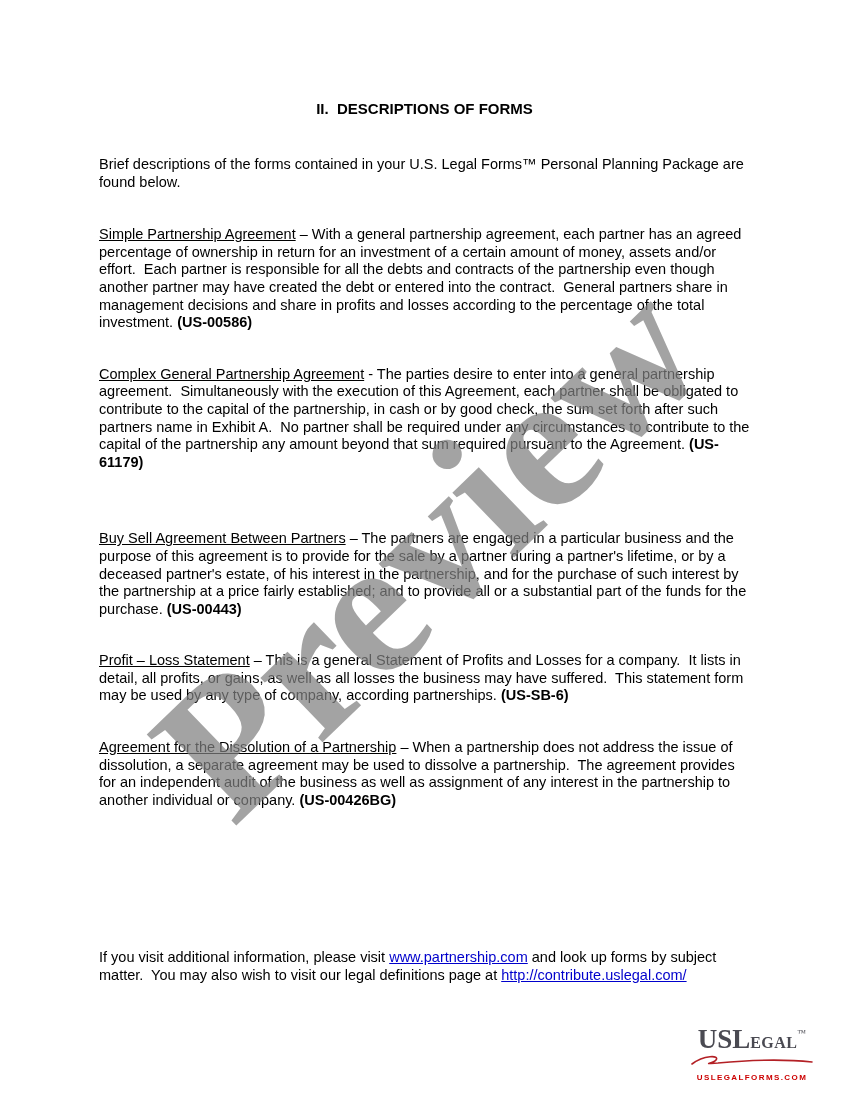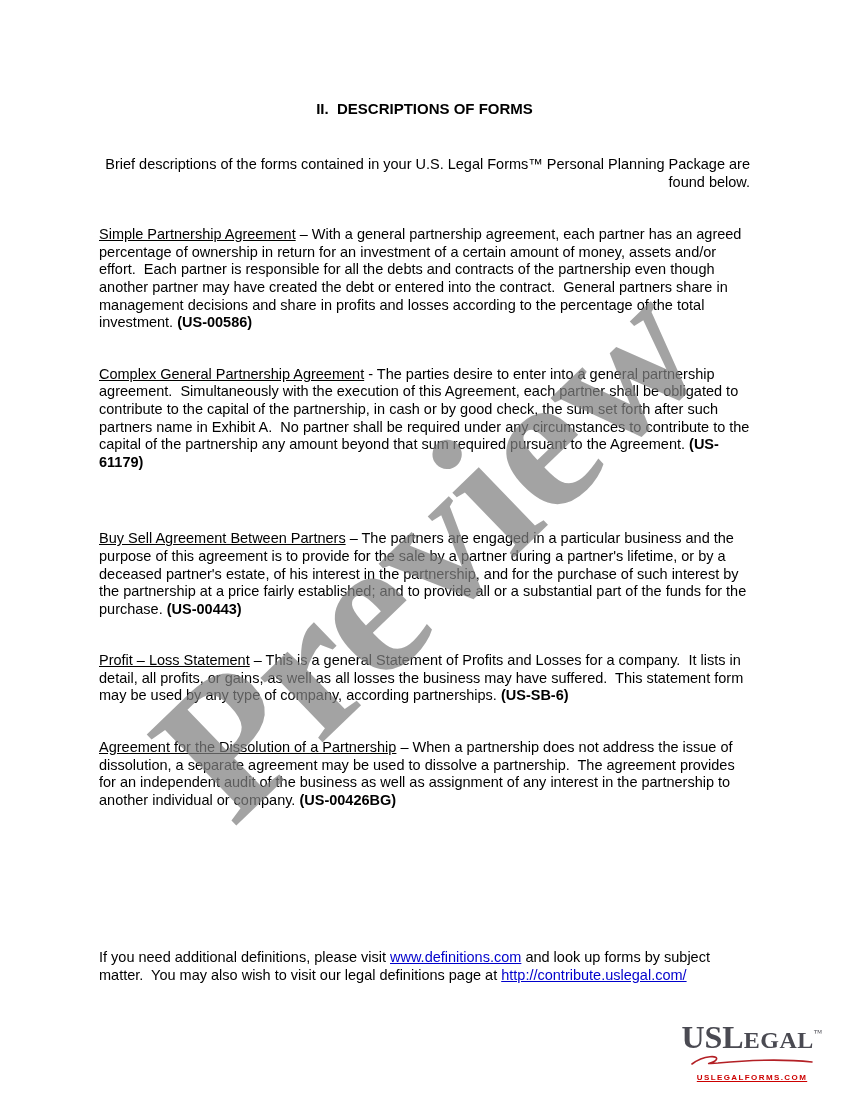--- a/index.html
+++ b/index.html
@@ -19,21 +19,21 @@
   }
   h1.title {
     font-size: 15px;
     line-height: 18px;
     font-weight: bold;
     margin: 100px 0 38px 0;
     white-space: pre-wrap;
     text-align: center;
   }
   p { white-space: pre-wrap; }
-  .intro { margin-bottom: 35px; text-align: right; }
+  .intro { margin-bottom: 35px; }
   .section { margin-bottom: 34px; }
   .section.gap-lg { margin-bottom: 59px; }
   .section.last { margin-bottom: 140px; }
   .form-heading { text-decoration: underline; }
   .form-code { font-weight: bold; }
   a.doc-link { color: #0000cc; text-decoration: underline; cursor: pointer; }
   .watermark {
     position: absolute;
     left: 428px;
     top: 550px;
@@ -53,32 +53,31 @@
     width: 144px;
     text-align: center;
     z-index: 2;
   }
   .logo-text {
     font-family: "Liberation Serif", serif;
     color: #4a4a52;
     line-height: 26px;
     white-space: nowrap;
   }
-  .logo-text .lg { font-size: 32px; font-weight: bold; }
-  .logo-text .sm { font-size: 24px; font-weight: bold; letter-spacing: 0.5px; }
+  .logo-text .lg { font-size: 27px; font-weight: bold; }
+  .logo-text .sm { font-size: 16px; font-weight: bold; letter-spacing: 0.5px; }
   .logo-tm { font-size: 9px; vertical-align: 12px; color: #4a4a52; }
   .flourish { display: block; margin: -3px auto 0 auto; }
   .logo-site {
     color: #cc0000;
     font-size: 8px;
     font-weight: bold;
     letter-spacing: 1.4px;
     margin-top: 2px;
     font-family: "Liberation Sans", sans-serif;
-    text-decoration: underline;
   }
 </style>
 </head>
 <body>
 
 <div class="page">
 
   <div class="watermark">Preview</div>
 
   <h1 class="title">II.  DESCRIPTIONS OF FORMS</h1>
@@ -88,21 +87,21 @@
   <p class="section"><span class="form-heading">Simple Partnership Agreement</span><span> – </span><span>With a general partnership agreement, each partner has an agreed percentage of ownership in return for an investment of a certain amount of money, assets and/or effort.  Each partner is responsible for all the debts and contracts of the partnership even though another partner may have created the debt or entered into the contract.  General partners share in management decisions and share in profits and losses according to the percentage of the total investment. </span><strong class="form-code">(US-00586)</strong></p>
 
   <p class="section gap-lg"><span class="form-heading">Complex General Partnership Agreement</span><span> - </span><span>The parties desire to enter into a general partnership agreement.  Simultaneously with the execution of this Agreement, each partner shall be obligated to contribute to the capital of the partnership, in cash or by good check, the sum set forth after such partners name in Exhibit A.  No partner shall be required under any circumstances to contribute to the capital of the partnership any amount beyond that sum required pursuant to the Agreement. </span><strong class="form-code">(US-61179)</strong></p>
 
   <p class="section"><span class="form-heading">Buy Sell Agreement Between Partners</span><span> – </span><span>The partners are engaged in a particular business and the purpose of this agreement is to provide for the sale by a partner during a partner's lifetime, or by a deceased partner's estate, of his interest in the partnership, and for the purchase of such interest by the partnership at a price fairly established; and to provide all or a substantial part of the funds for the purchase. </span><strong class="form-code">(US-00443)</strong></p>
 
   <p class="section"><span class="form-heading">Profit – Loss Statement</span><span> – </span><span>This is a general Statement of Profits and Losses for a company.  It lists in detail, all profits, or gains, as well as all losses the business may have suffered.  This statement form may be used by any type of company, according partnerships. </span><strong class="form-code">(US-SB-6)</strong></p>
 
   <p class="section last"><span class="form-heading">Agreement for the Dissolution of a Partnership</span><span> – </span><span>When a partnership does not address the issue of dissolution, a separate agreement may be used to dissolve a partnership.  The agreement provides for an independent audit of the business as well as assignment of any interest in the partnership to another individual or company. </span><strong class="form-code">(US-00426BG)</strong></p>
 
-  <p class="footer-para"><span>If you need additional definitions, please visit </span><a class="doc-link">www.definitions.com</a><span> and look up forms by subject matter.  You may also wish to visit our legal definitions page at </span><a class="doc-link">http://contribute.uslegal.com/</a></p>
+  <p class="footer-para"><span>If you visit additional information, please visit </span><a class="doc-link">www.partnership.com</a><span> and look up forms by subject matter.  You may also wish to visit our legal definitions page at </span><a class="doc-link">http://contribute.uslegal.com/</a></p>
 
   <div class="logo">
     <div class="logo-text"><span class="lg">USL</span><span class="sm">EGAL</span><span class="logo-tm">™</span></div>
     <svg class="flourish" width="128" height="14" viewBox="0 0 128 14">
         <path d="M4 11 C 16 2, 32 2, 28 7 C 25 11, 12 11, 30 10 C 62 7, 95 6, 124 9" fill="none" stroke="#b32025" stroke-width="1.6" stroke-linecap="round"></path>
       </svg>
     <div class="logo-site">USLEGALFORMS.COM</div>
   </div>
 
 </div>

